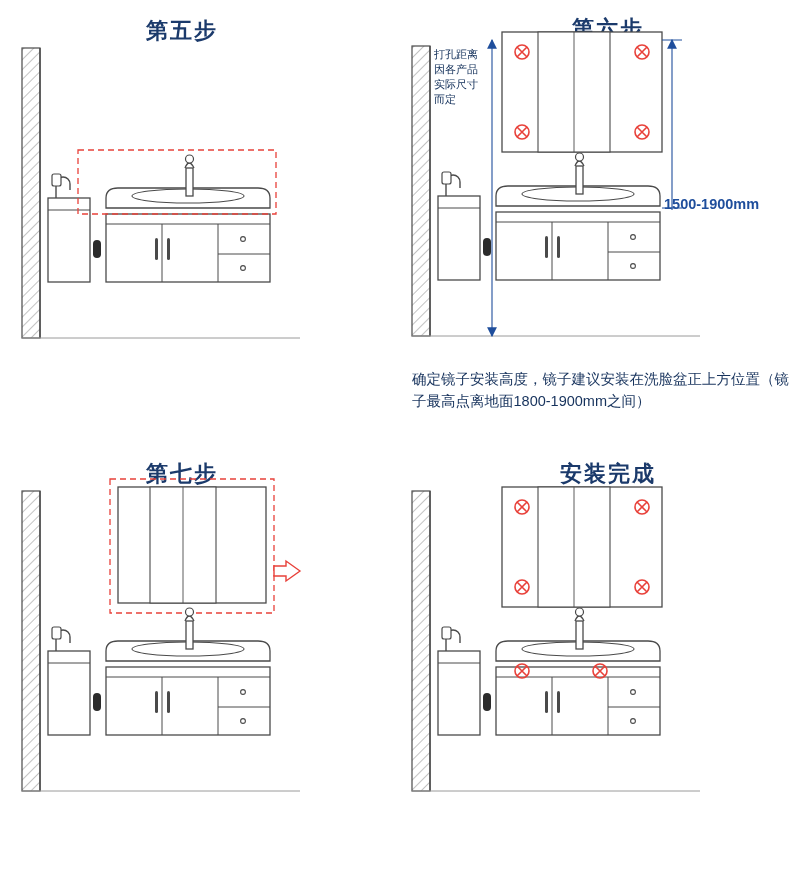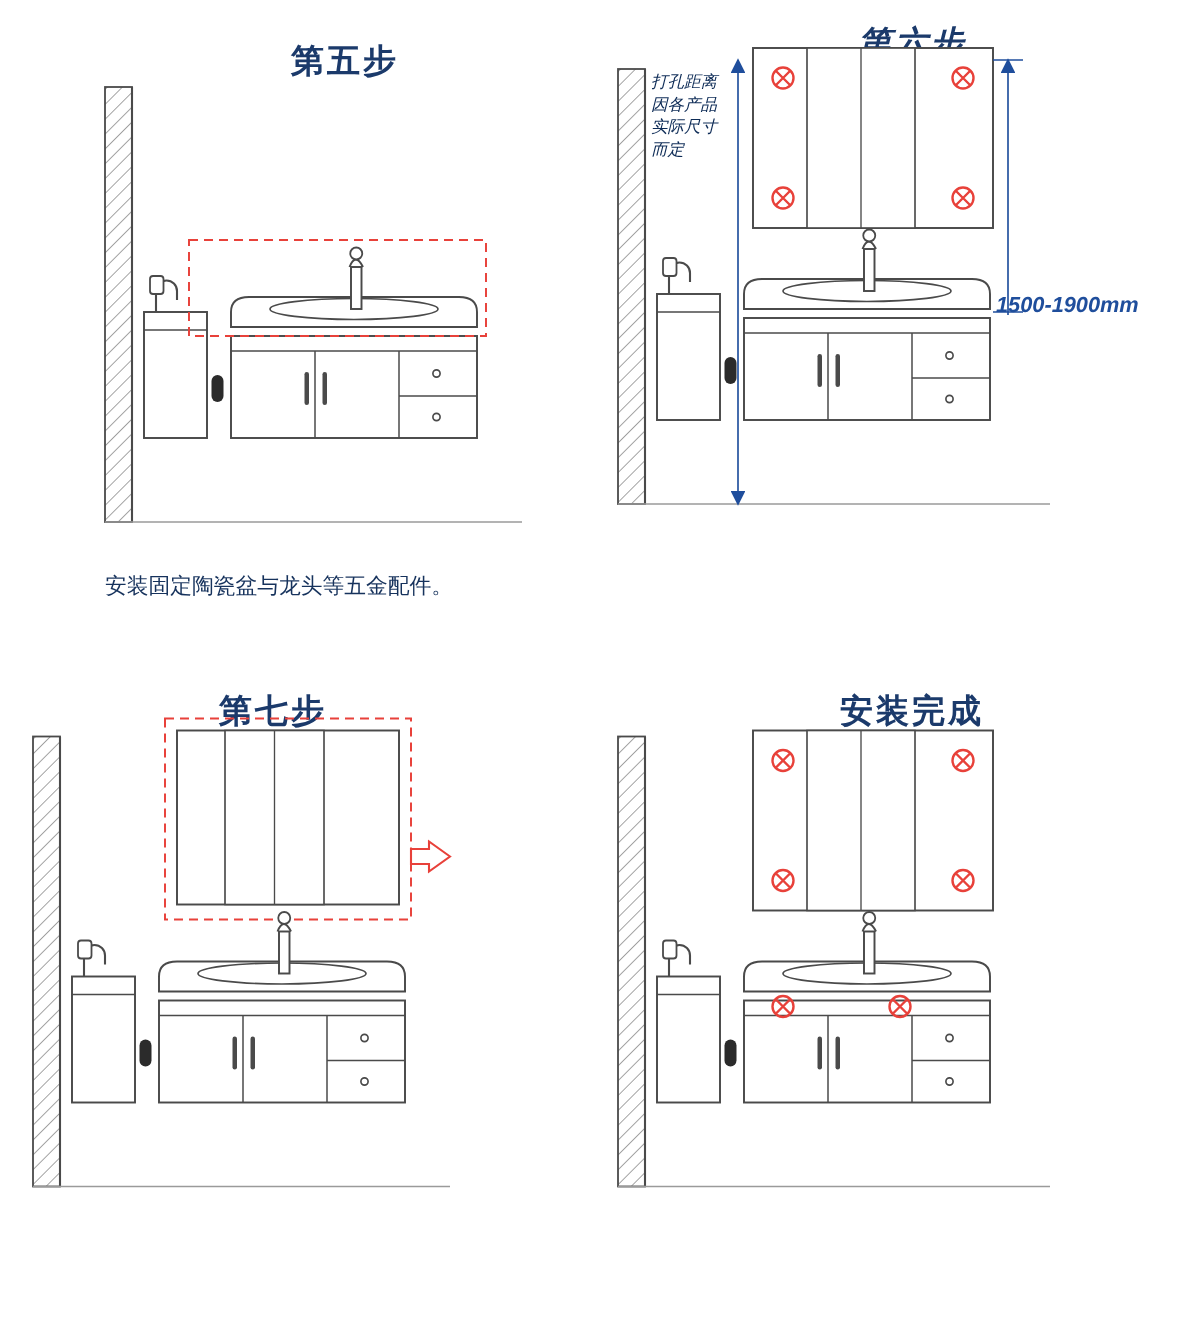--- a/index.html
+++ b/index.html
@@ -13,22 +13,22 @@
     width: 800px;
     height: 889px;
     background: #ffffff;
     overflow: hidden;
   }
   .quad {
     position: absolute;
     width: 400px;
     height: 444px;
   }
-  .q1 { left: 0;   top: 12px; margin-left: 48px; }
-  .q2 { left: 400px; top: 0; font-style: italic; }
+  .q1 { left: 0;   top: 2px; }
+  .q2 { left: 400px; top: 0; }
   .q3 { left: 0;   top: 445px; }
   .q4 { left: 400px; top: 445px; }
 
   .step-title {
     position: absolute;
     width: 100%;
     text-align: center;
     top: 14px;
     font-size: 22px;
     font-weight: bold;
@@ -98,21 +98,20 @@
         <line x1="218" y1="252" x2="270" y2="252" stroke="#4a4a4a" stroke-width="1"></line>
         <line x1="162" y1="222" x2="162" y2="280" stroke="#4a4a4a" stroke-width="1"></line>
         <rect x="155" y="236" width="3" height="22" rx="1.5" fill="#4a4a4a"></rect>
         <rect x="167" y="236" width="3" height="22" rx="1.5" fill="#4a4a4a"></rect>
         <circle cx="243" cy="237" r="2.4" fill="none" stroke="#4a4a4a" stroke-width="1.1"></circle>
         <circle cx="243" cy="266" r="2.4" fill="none" stroke="#4a4a4a" stroke-width="1.1"></circle>
 
         <rect x="78" y="148" width="198" height="64" fill="none" stroke="#e8413a" stroke-width="1.3" stroke-dasharray="6 4"></rect>
       </svg>
     </div>
-    <div class="caption">安装固定陶瓷盆与龙头等五金配件。</div>
   </div>
 
   <div class="quad q2">
     <div class="step-title">第六步</div>
     <div class="scene">
       <svg width="400" height="360" viewBox="0 0 400 360">
         <defs>
           <pattern id="hatch2" width="7" height="7" patternTransform="rotate(45)" patternUnits="userSpaceOnUse">
             <line x1="0" y1="0" x2="0" y2="7" stroke="#9a9a9a" stroke-width="1.2"></line>
           </pattern>
@@ -173,20 +172,21 @@
         <line x1="208" y1="222" x2="208" y2="280" stroke="#4a4a4a" stroke-width="1"></line>
         <line x1="208" y1="252" x2="260" y2="252" stroke="#4a4a4a" stroke-width="1"></line>
         <line x1="152" y1="222" x2="152" y2="280" stroke="#4a4a4a" stroke-width="1"></line>
         <rect x="145" y="236" width="3" height="22" rx="1.5" fill="#4a4a4a"></rect>
         <rect x="157" y="236" width="3" height="22" rx="1.5" fill="#4a4a4a"></rect>
         <circle cx="233" cy="237" r="2.4" fill="none" stroke="#4a4a4a" stroke-width="1.1"></circle>
         <circle cx="233" cy="266" r="2.4" fill="none" stroke="#4a4a4a" stroke-width="1.1"></circle>
       </svg>
       <div style="position:absolute; left:264px; top:196px; font-size:14.5px; font-weight:bold; color:#1f4e9c;">1500-1900mm</div>
     </div>
+    <div class="caption">确定镜子安装高度，镜子建议安装在洗脸盆正上方位置（镜子最高点离地面1800-1900mm之间）</div>
   </div>
 
   <div class="quad q4">
     <div class="step-title">安装完成</div>
     <div class="scene">
       <svg width="400" height="370" viewBox="0 0 400 370">
         <defs>
           <pattern id="hatch4" width="7" height="7" patternTransform="rotate(45)" patternUnits="userSpaceOnUse">
             <line x1="0" y1="0" x2="0" y2="7" stroke="#9a9a9a" stroke-width="1.2"></line>
           </pattern>

